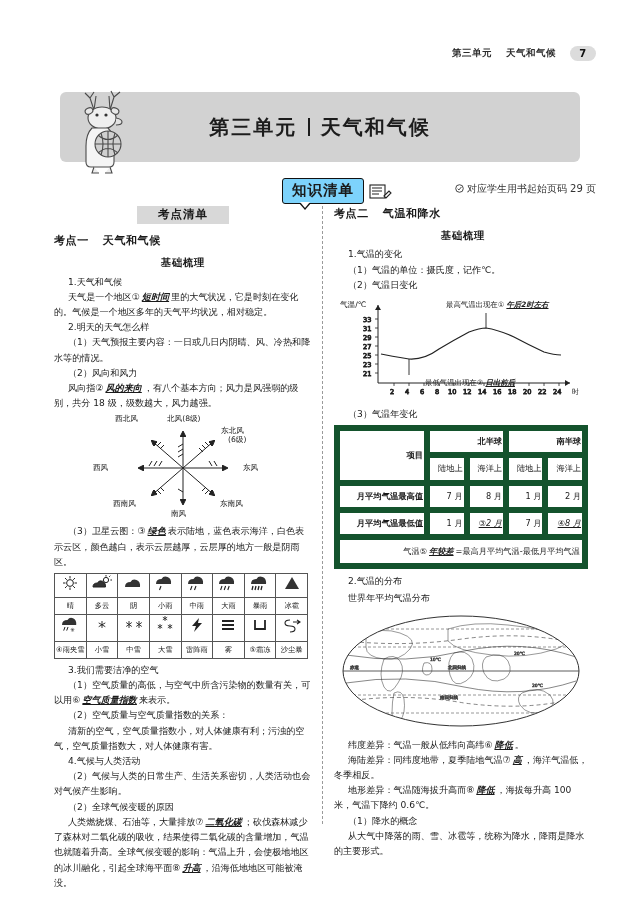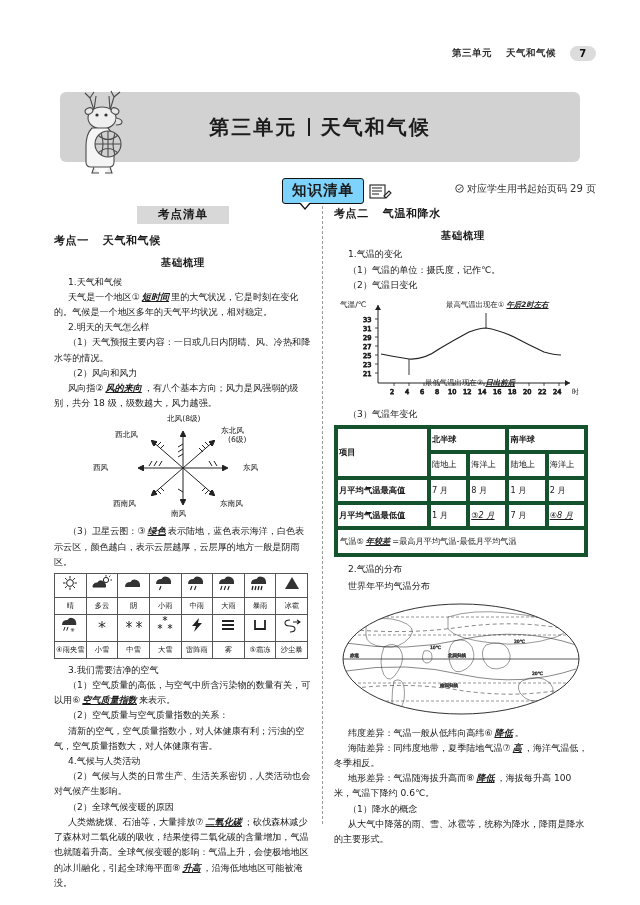--- a/index.html
+++ b/index.html
@@ -121,21 +121,21 @@
   table.wx td { border: 1px solid #555; text-align: center; padding: 0; }
   table.wx td.glyph { height: 21px; vertical-align: middle; }
   table.wx td.lbl { height: 13px; font-size: 7.3px; padding-bottom: 1px; }
 
   
   .chart-wrap { position: relative; width: 252px; height: 108px; margin: 2px 0 4px 0; }
 
   
   table.yr { border-collapse: collapse; width: 254px; margin: 3px 0 5px 0; font-size: 8.2px; }
   table.yr td, table.yr th {
-    border: 4px solid #14532d; text-align: left; padding: 3px 1px; font-weight: normal;
+    border: 6px solid #14532d; text-align: right; padding: 3px 1px; font-weight: normal;
   }
   table.yr .rowhead { font-weight: 700; font-size: 8.3px; }
   table.yr .hdr { font-weight: 700; }
   table.yr .foot { font-size: 8.2px; padding: 4px 2px; }
 
   .map-wrap { width: 250px; height: 124px; margin: 2px 0 5px 2px; position: relative; }
   .map-cap { margin: 2px 0 1px 14px; }
 </style>
 </head>
 <body>
@@ -248,21 +248,21 @@
       </g>
     </svg>
     <span class="wr-lbl" style="left:84px; top:0px;">北风(8级)</span>
     <span class="wr-lbl" style="left:138px; top:12px;">东北风</span>
     <span class="wr-lbl" style="left:145px; top:21px;">(6级)</span>
     <span class="wr-lbl" style="left:160px; top:49px;">东风</span>
     <span class="wr-lbl" style="left:137px; top:85px;">东南风</span>
     <span class="wr-lbl" style="left:88px; top:95px;">南风</span>
     <span class="wr-lbl" style="left:30px; top:85px;">西南风</span>
     <span class="wr-lbl" style="left:10px; top:49px;">西风</span>
-    <span class="wr-lbl" style="left:32px; top:16px;">西北风</span>
+    <span class="wr-lbl" style="left:32px; top:0;">西北风</span>
   </div>
 
   <p class="p"><span>（3）卫星云图：③</span><span class="blank">绿色</span><span>表示陆地，蓝色表示海洋，白色表示云区，颜色越白，表示云层越厚，云层厚的地方一般是阴雨区。</span></p>
 
   <table class="wx">
     <tbody>
         <tr>
       <td class="glyph"><svg width="22" height="18" viewBox="0 0 22 18">
               <g stroke="#222" stroke-width="1" fill="none">
                 <circle cx="11" cy="9" r="3.4"></circle>

